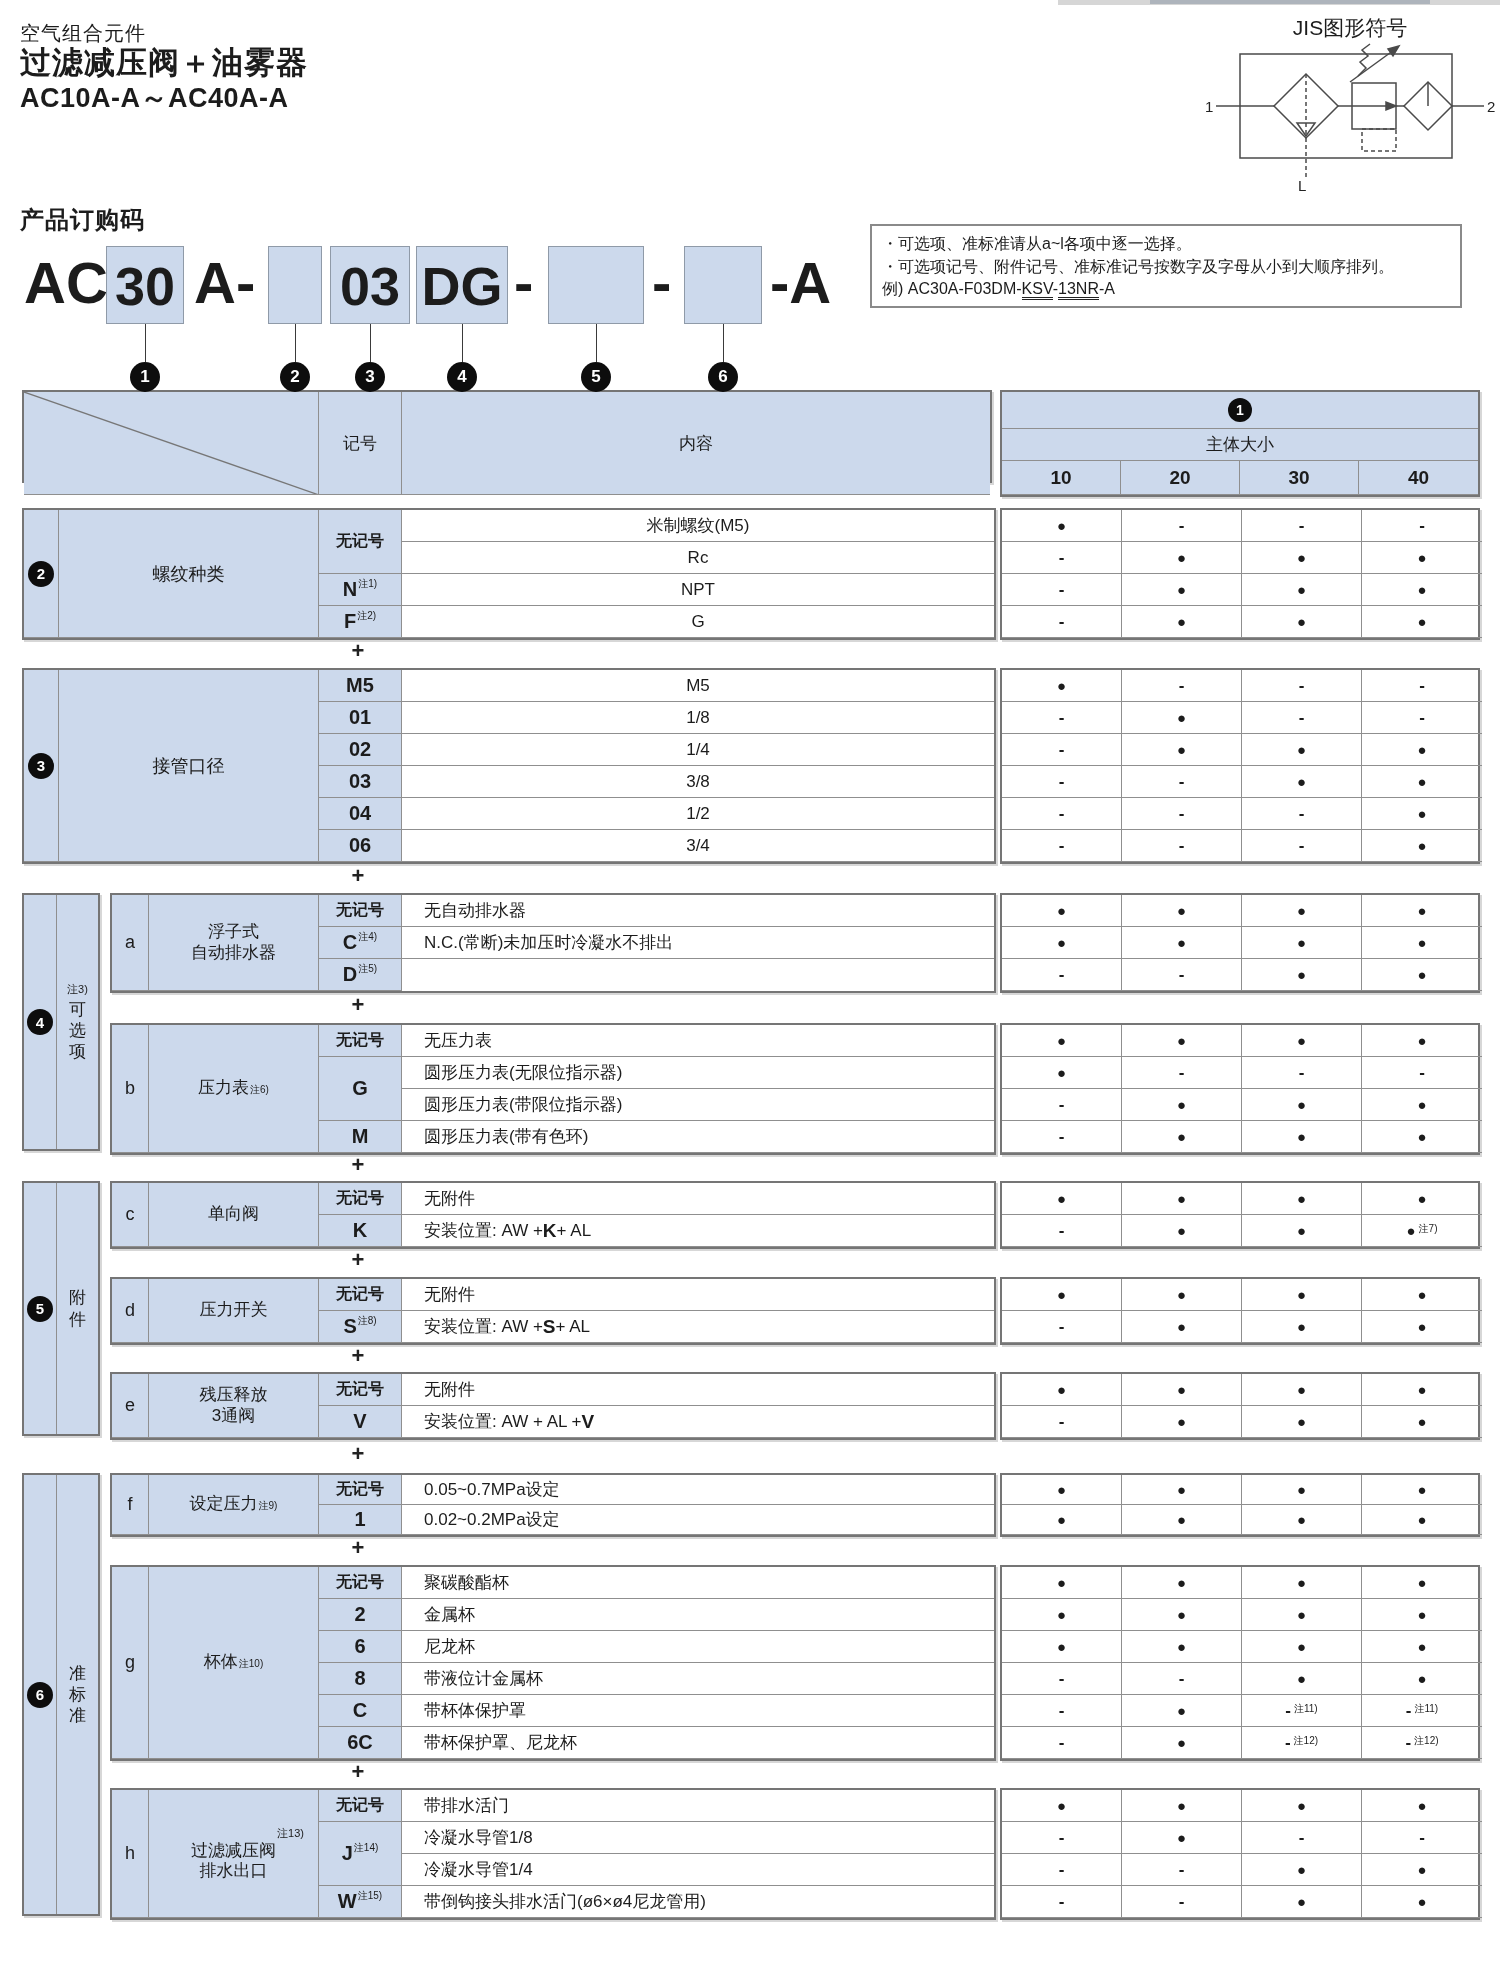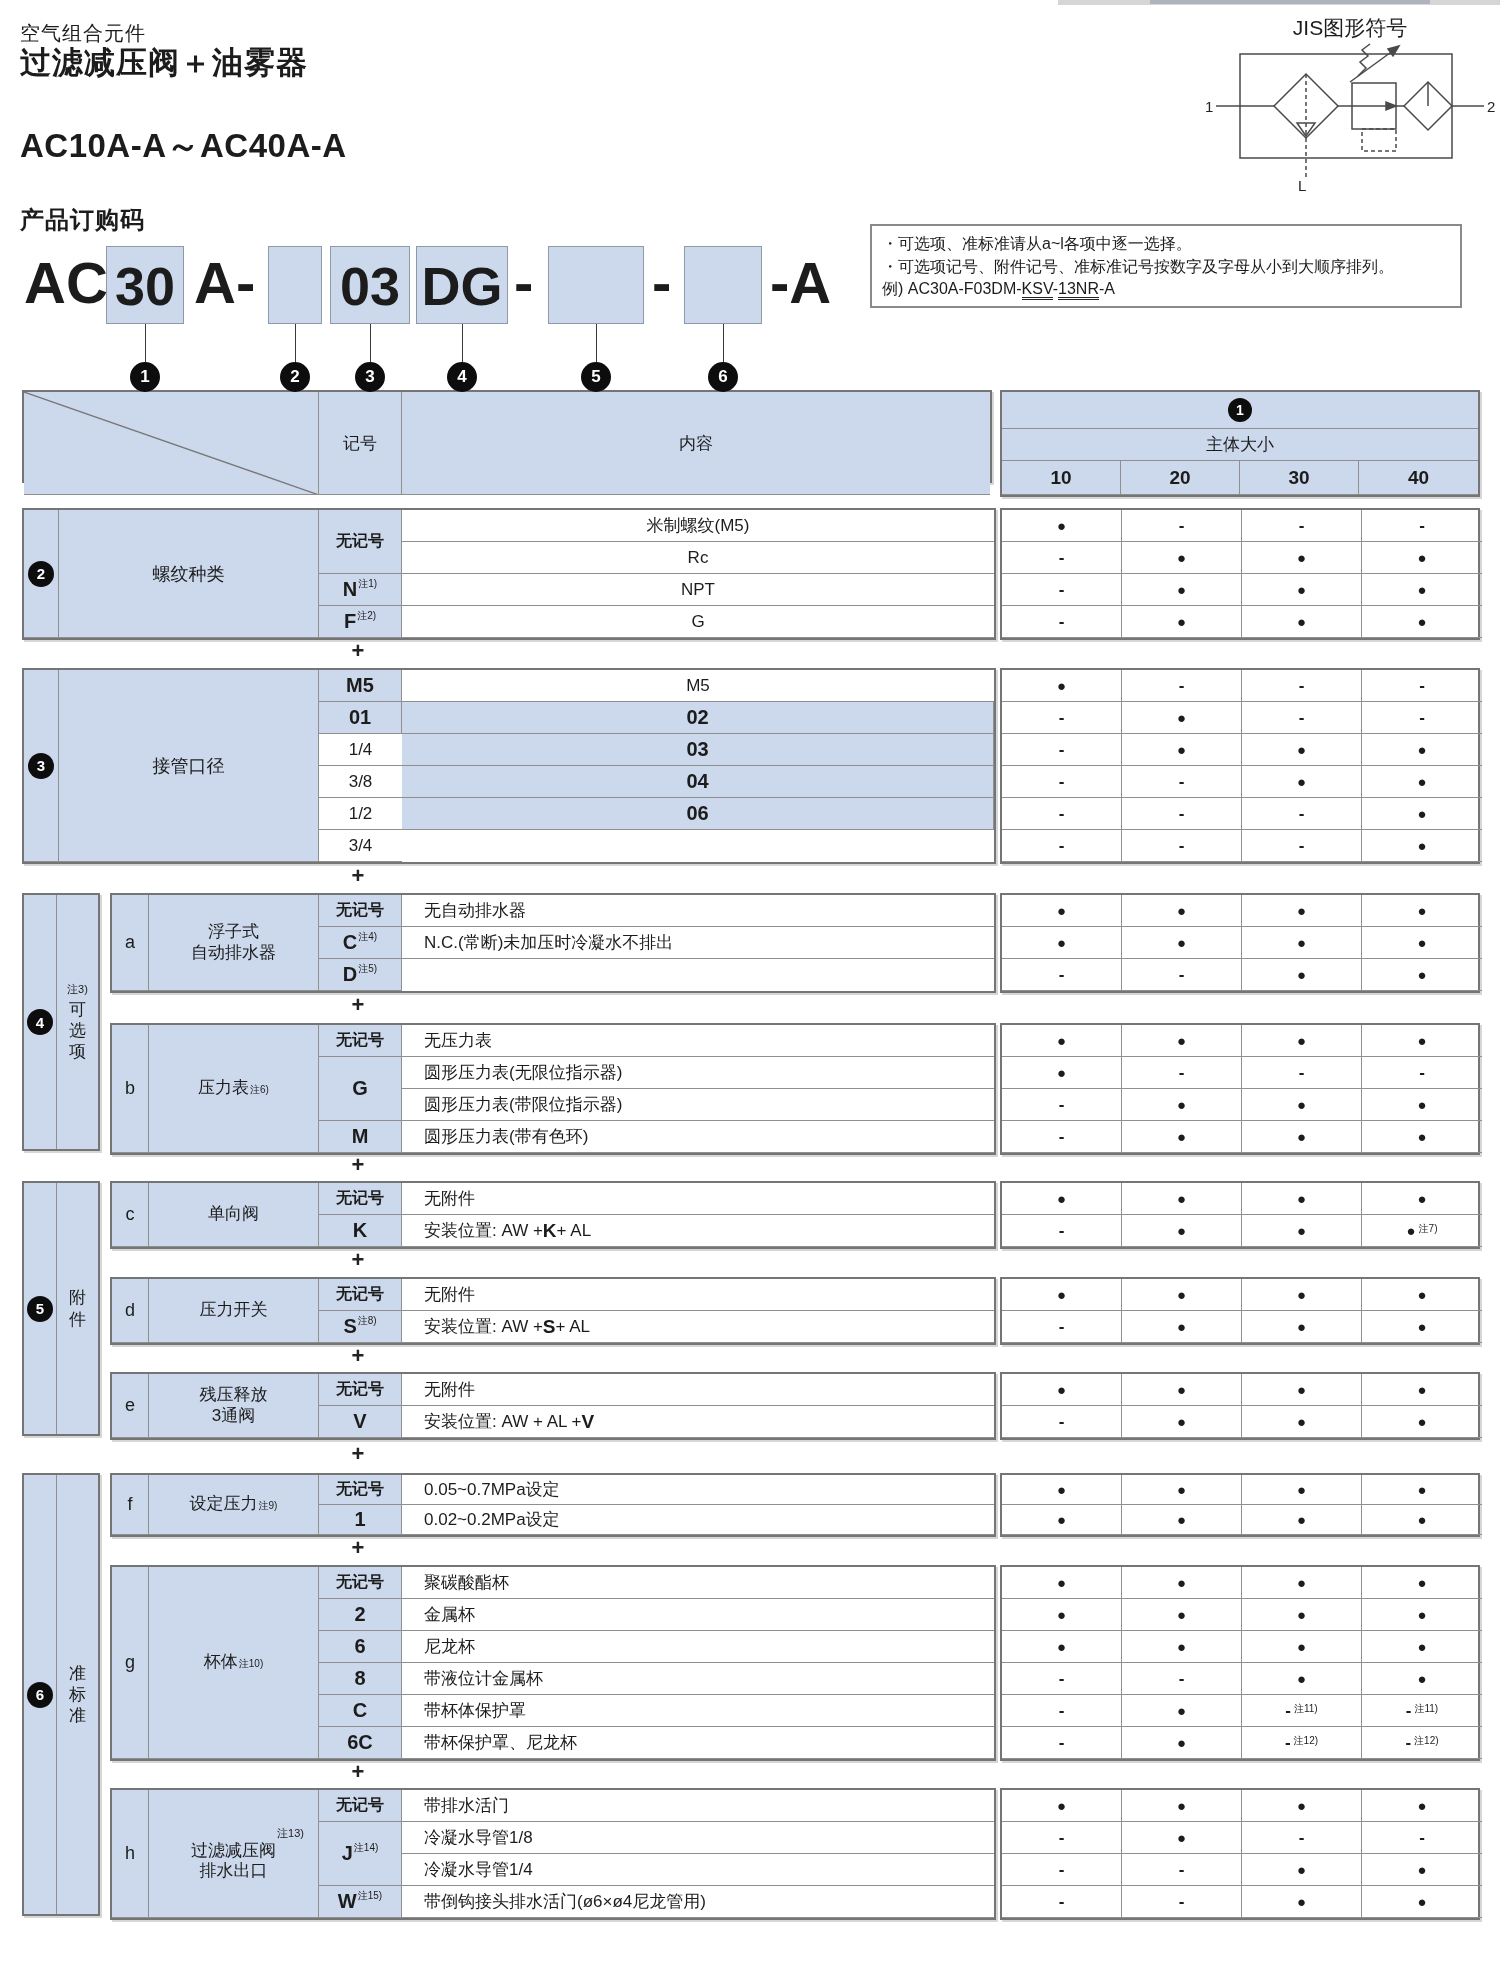--- a/index.html
+++ b/index.html
@@ -2,21 +2,21 @@
 <html><head>
 <meta charset="utf-8">
 <style>
   html,body{margin:0;padding:0;background:#fff;}
   .stage{position:relative;width:1500px;height:1975px;background:#ffffff;
          font-family:"Liberation Sans","DejaVu Sans",sans-serif;color:#1c1c1c;overflow:hidden;}
   .abs{position:absolute;}
   
   .h-cat{left:20px;top:20px;font-size:20px;letter-spacing:1px;}
   .h-title{left:20px;top:42px;font-size:31px;font-weight:bold;letter-spacing:1px;}
-  .h-model{left:20px;top:80px;font-size:33px;font-weight:bold;letter-spacing:.5px;margin-top:44px;}
+  .h-model{left:20px;top:80px;font-size:27px;font-weight:bold;letter-spacing:.5px;}
   .topbar{left:1058px;top:0;width:442px;height:5px;background:#d6d6d6;}
   .topbar2{left:1150px;top:0;width:280px;height:4px;background:#aeb4bc;}
   
   .jis-title{left:1205px;top:14px;width:290px;text-align:center;font-size:21px;}
   .jis-svg{left:1200px;top:36px;}
   
   .order-head{left:20px;top:168px;font-size:24px;font-weight:bold;letter-spacing:1px;margin-top:36px;}
   .codetext{position:absolute;top:240px;height:86px;line-height:86px;font-size:58px;font-weight:bold;}
   .codebox{position:absolute;top:246px;height:78px;line-height:78px;background:#ccd9ec;
            border:1px solid #8f9aa8;text-align:center;font-size:54px;font-weight:bold;box-sizing:border-box;}
@@ -218,20 +218,23 @@
           <div class="cell bl" style="grid-row: 1 / span 6; font-size: 18px;">接管口径</div>
           <div class="cell bl">
             <span class="symcode">M5</span>
           </div>
           <div class="cell content-txt" style="border-right: none;">
             <span>M5</span>
           </div>
           <div class="cell bl">
             <span class="symcode">01</span>
           </div>
+          <div class="cell content-txt" style="border-right: none;">
+            <span>1/8</span>
+          </div>
           <div class="cell bl">
             <span class="symcode">02</span>
           </div>
           <div class="cell content-txt" style="border-right: none;">
             <span>1/4</span>
           </div>
           <div class="cell bl">
             <span class="symcode">03</span>
           </div>
           <div class="cell content-txt" style="border-right: none;">

